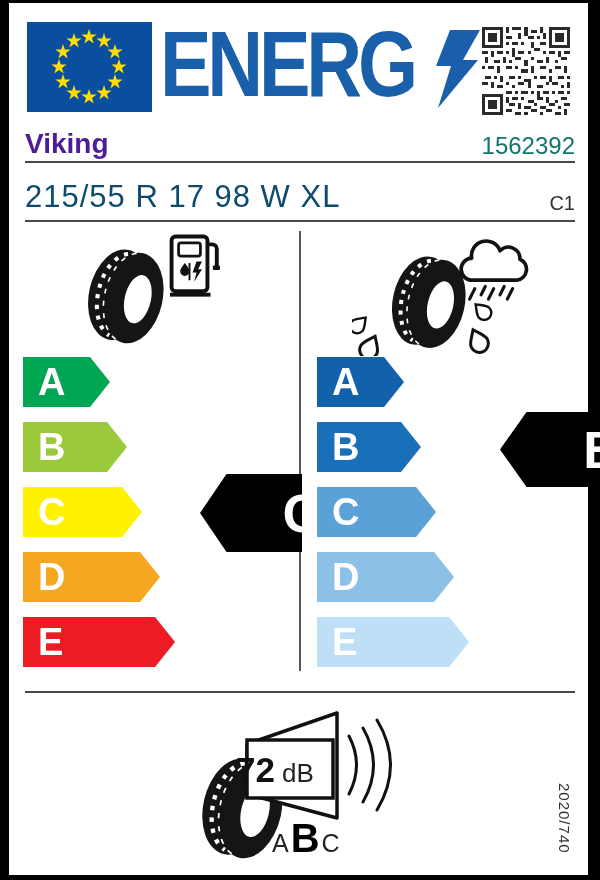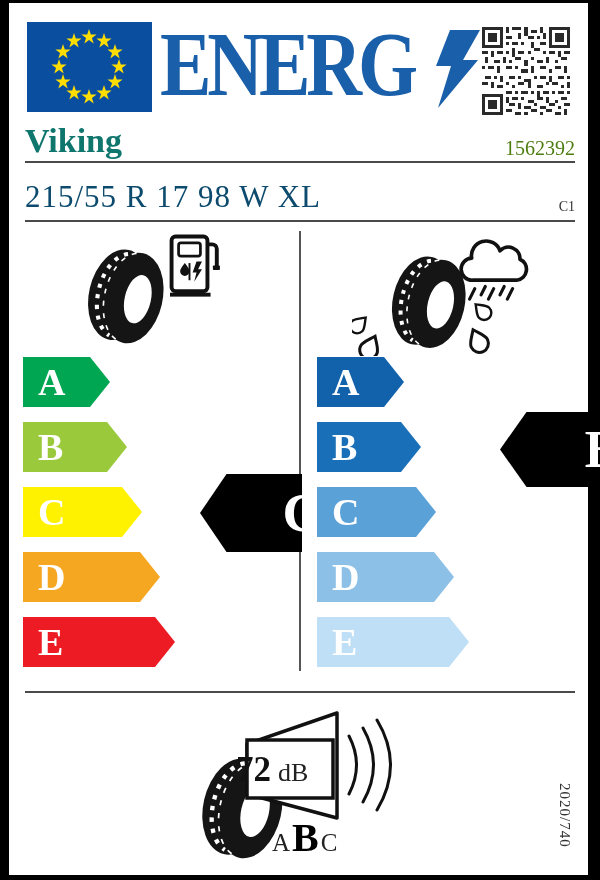--- a/index.html
+++ b/index.html
@@ -1,35 +1,35 @@
 <!DOCTYPE html>
 <html><head>
 <meta charset="utf-8">
 <style>
   html,body{margin:0;padding:0;background:#fff;}
   .label{position:relative;width:600px;height:880px;background:#fff;overflow:hidden;
-         font-family:Liberation Serif, serif;color:#1a1a1a;}
+         font-family:Liberation Sans, sans-serif;color:#1a1a1a;}
   .abs{position:absolute;}
   
   .frame{position:absolute;background:#000;}
   .f-top{left:0;top:0;width:600px;height:3px;}
   .f-left{left:0;top:0;width:9px;height:880px;}
   .f-right{left:588px;top:0;width:12px;height:880px;}
   .f-bottom{left:0;top:875px;width:600px;height:5px;}
   
   .energ{left:160px;top:18px;font-size:92px;font-weight:bold;letter-spacing:-5px;
          line-height:92px;transform:scaleX(.84);transform-origin:0 0;white-space:nowrap;}
   
   .rule{left:25px;width:550px;height:2px;background:#4a4a4a;}
   
   .row{left:25px;width:550px;display:flex;justify-content:space-between;align-items:flex-end;}
-  .brand{font-size:34px;font-weight:bold;color:#0f766e;}
-  .article{font-size:20px;color:#4d7c0f;}
+  .brand{font-size:28px;font-weight:bold;color:#4c1d95;}
+  .article{font-size:24px;color:#0f766e;}
   .tyresize{font-size:31px;color:#0c4a6e;letter-spacing:1px;}
-  .tyreclass{font-size:14px;color:#333;}
+  .tyreclass{font-size:20px;color:#333;}
   
   .coldiv{left:299px;top:231px;width:2px;height:440px;background:#555;}
   .grades{position:absolute;top:357px;}
   .grades.fuelcol{left:23px;}
   .grades.wetcol{left:317px;}
   .grade{height:50px;margin-bottom:15px;display:flex;align-items:center;
          clip-path:polygon(0 0,calc(100% - 20px) 0,100% 50%,calc(100% - 20px) 100%,0 100%);
          filter:drop-shadow(0 0 1px #9aa);}
   .grade span{font-size:38px;font-weight:bold;color:#fff;padding-left:15px;line-height:50px;}
   .g1{width:87px;}.g2{width:104px;}.g3{width:119px;}.g4{width:137px;}.g5{width:152px;}

